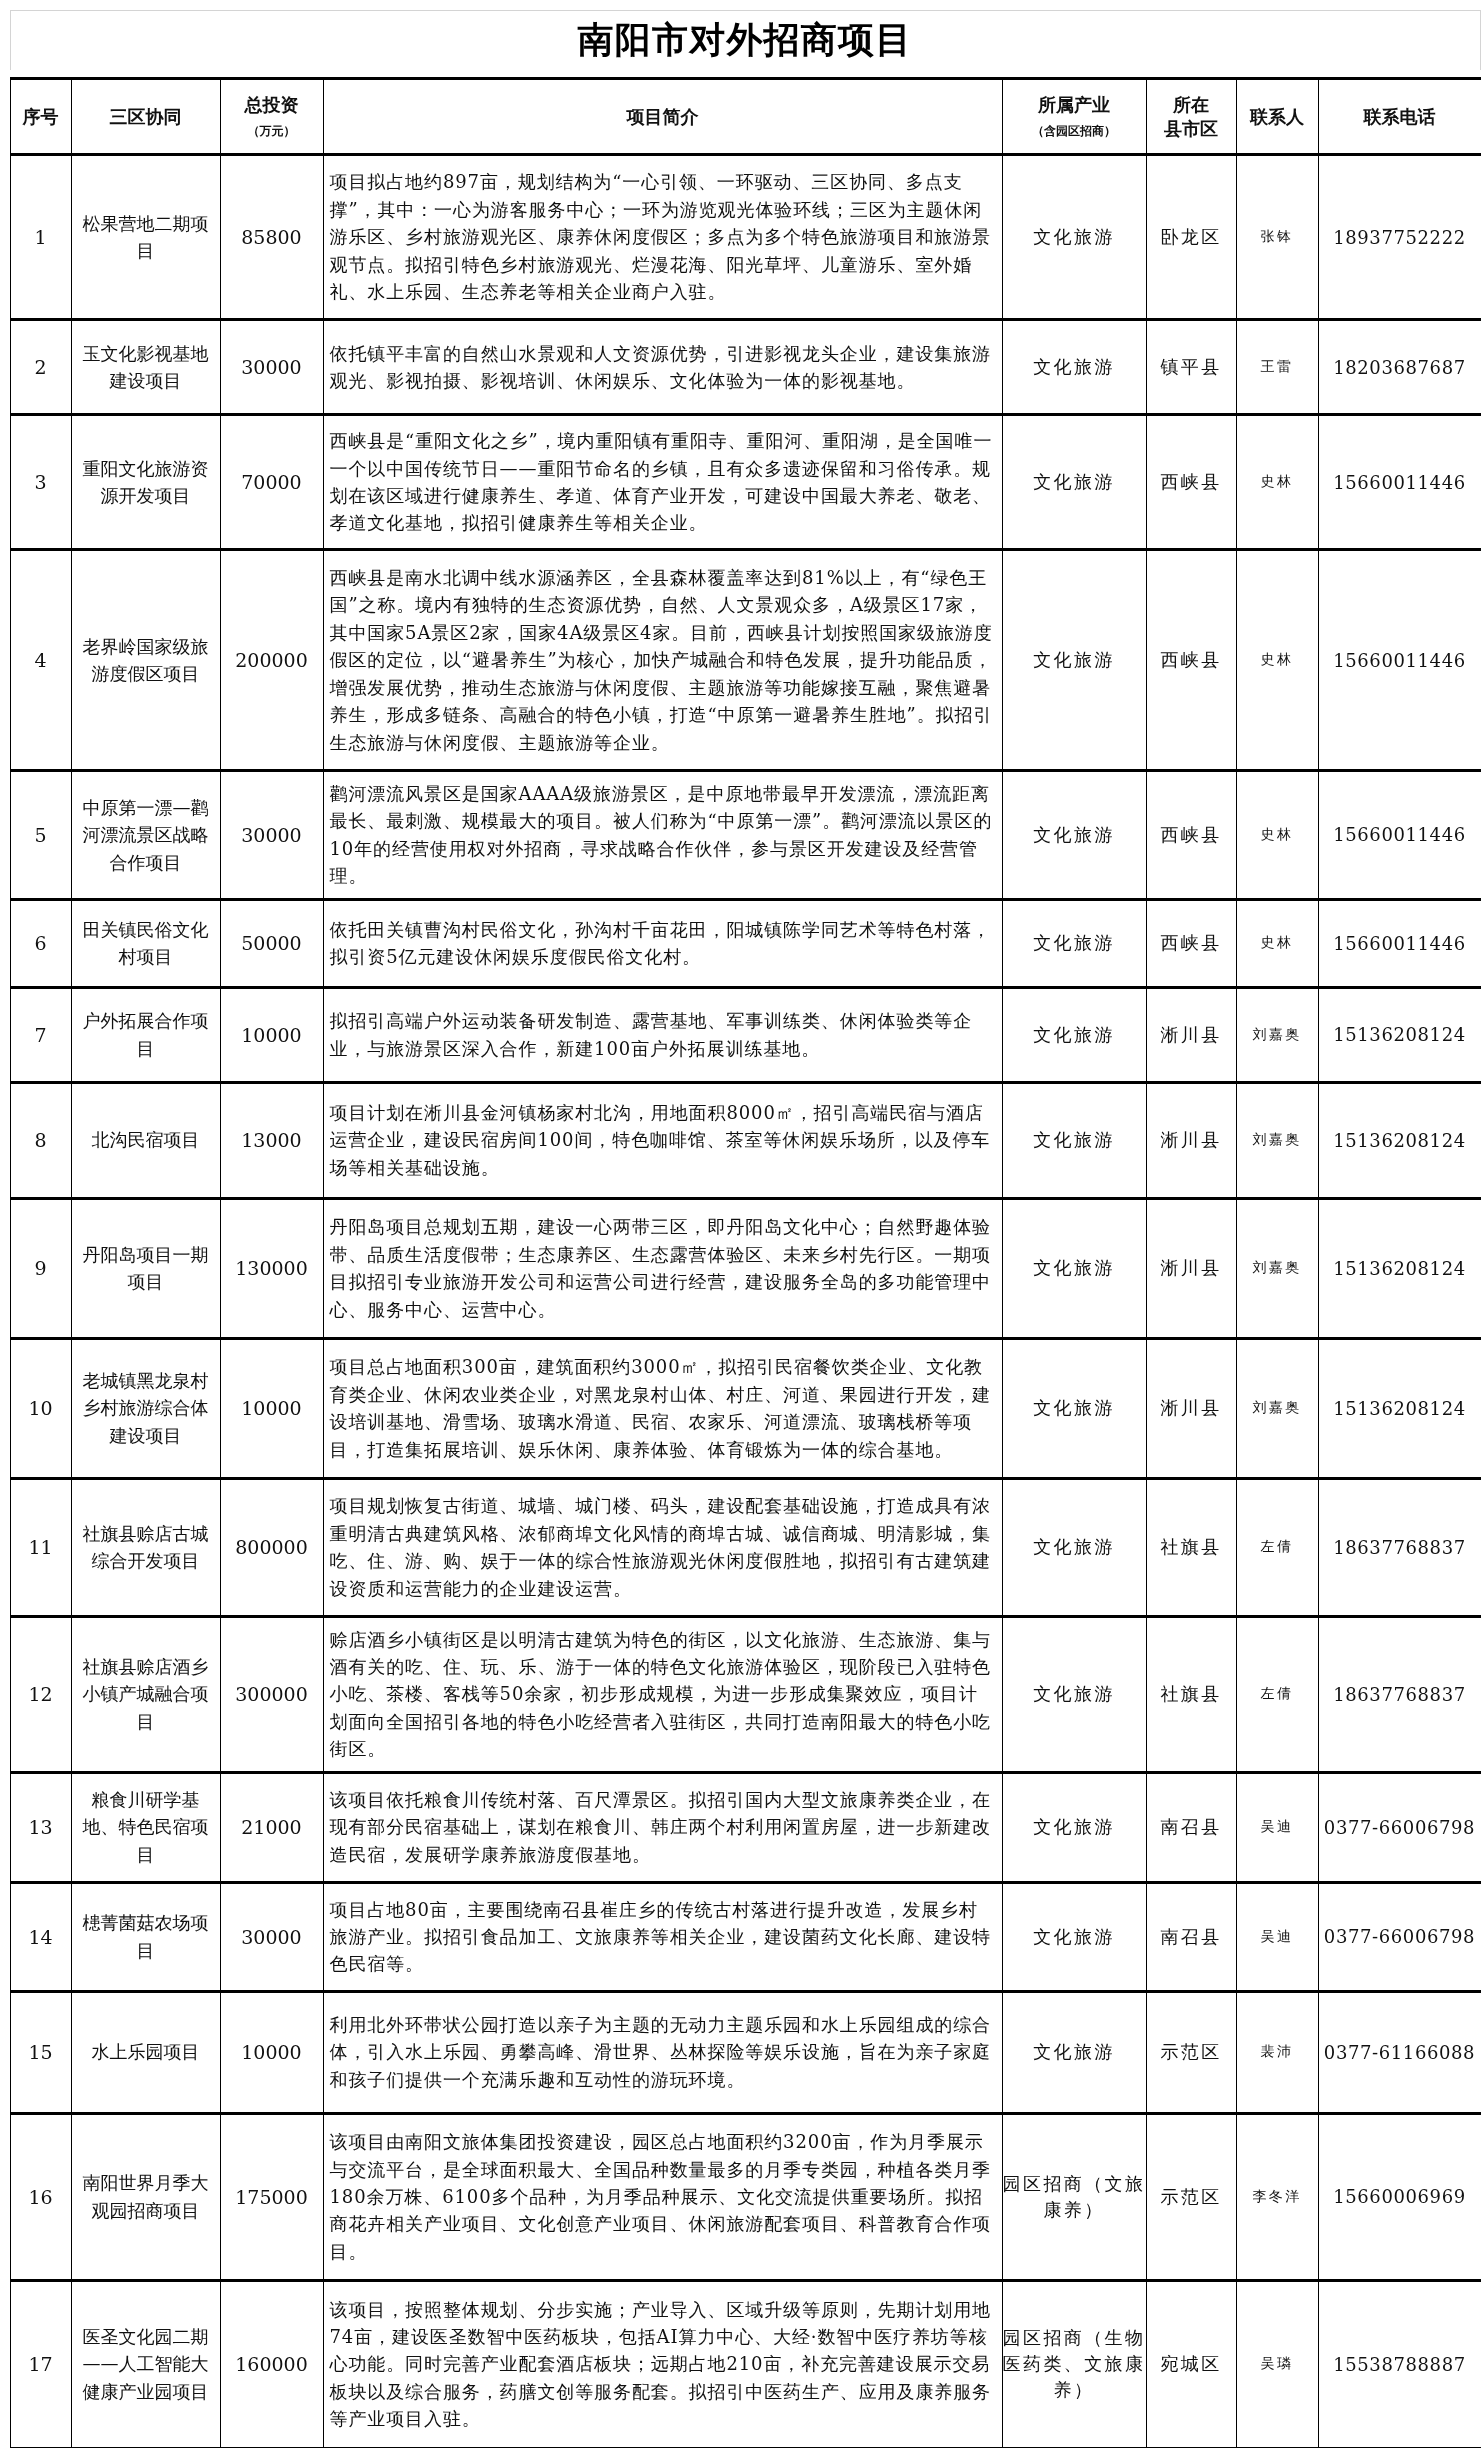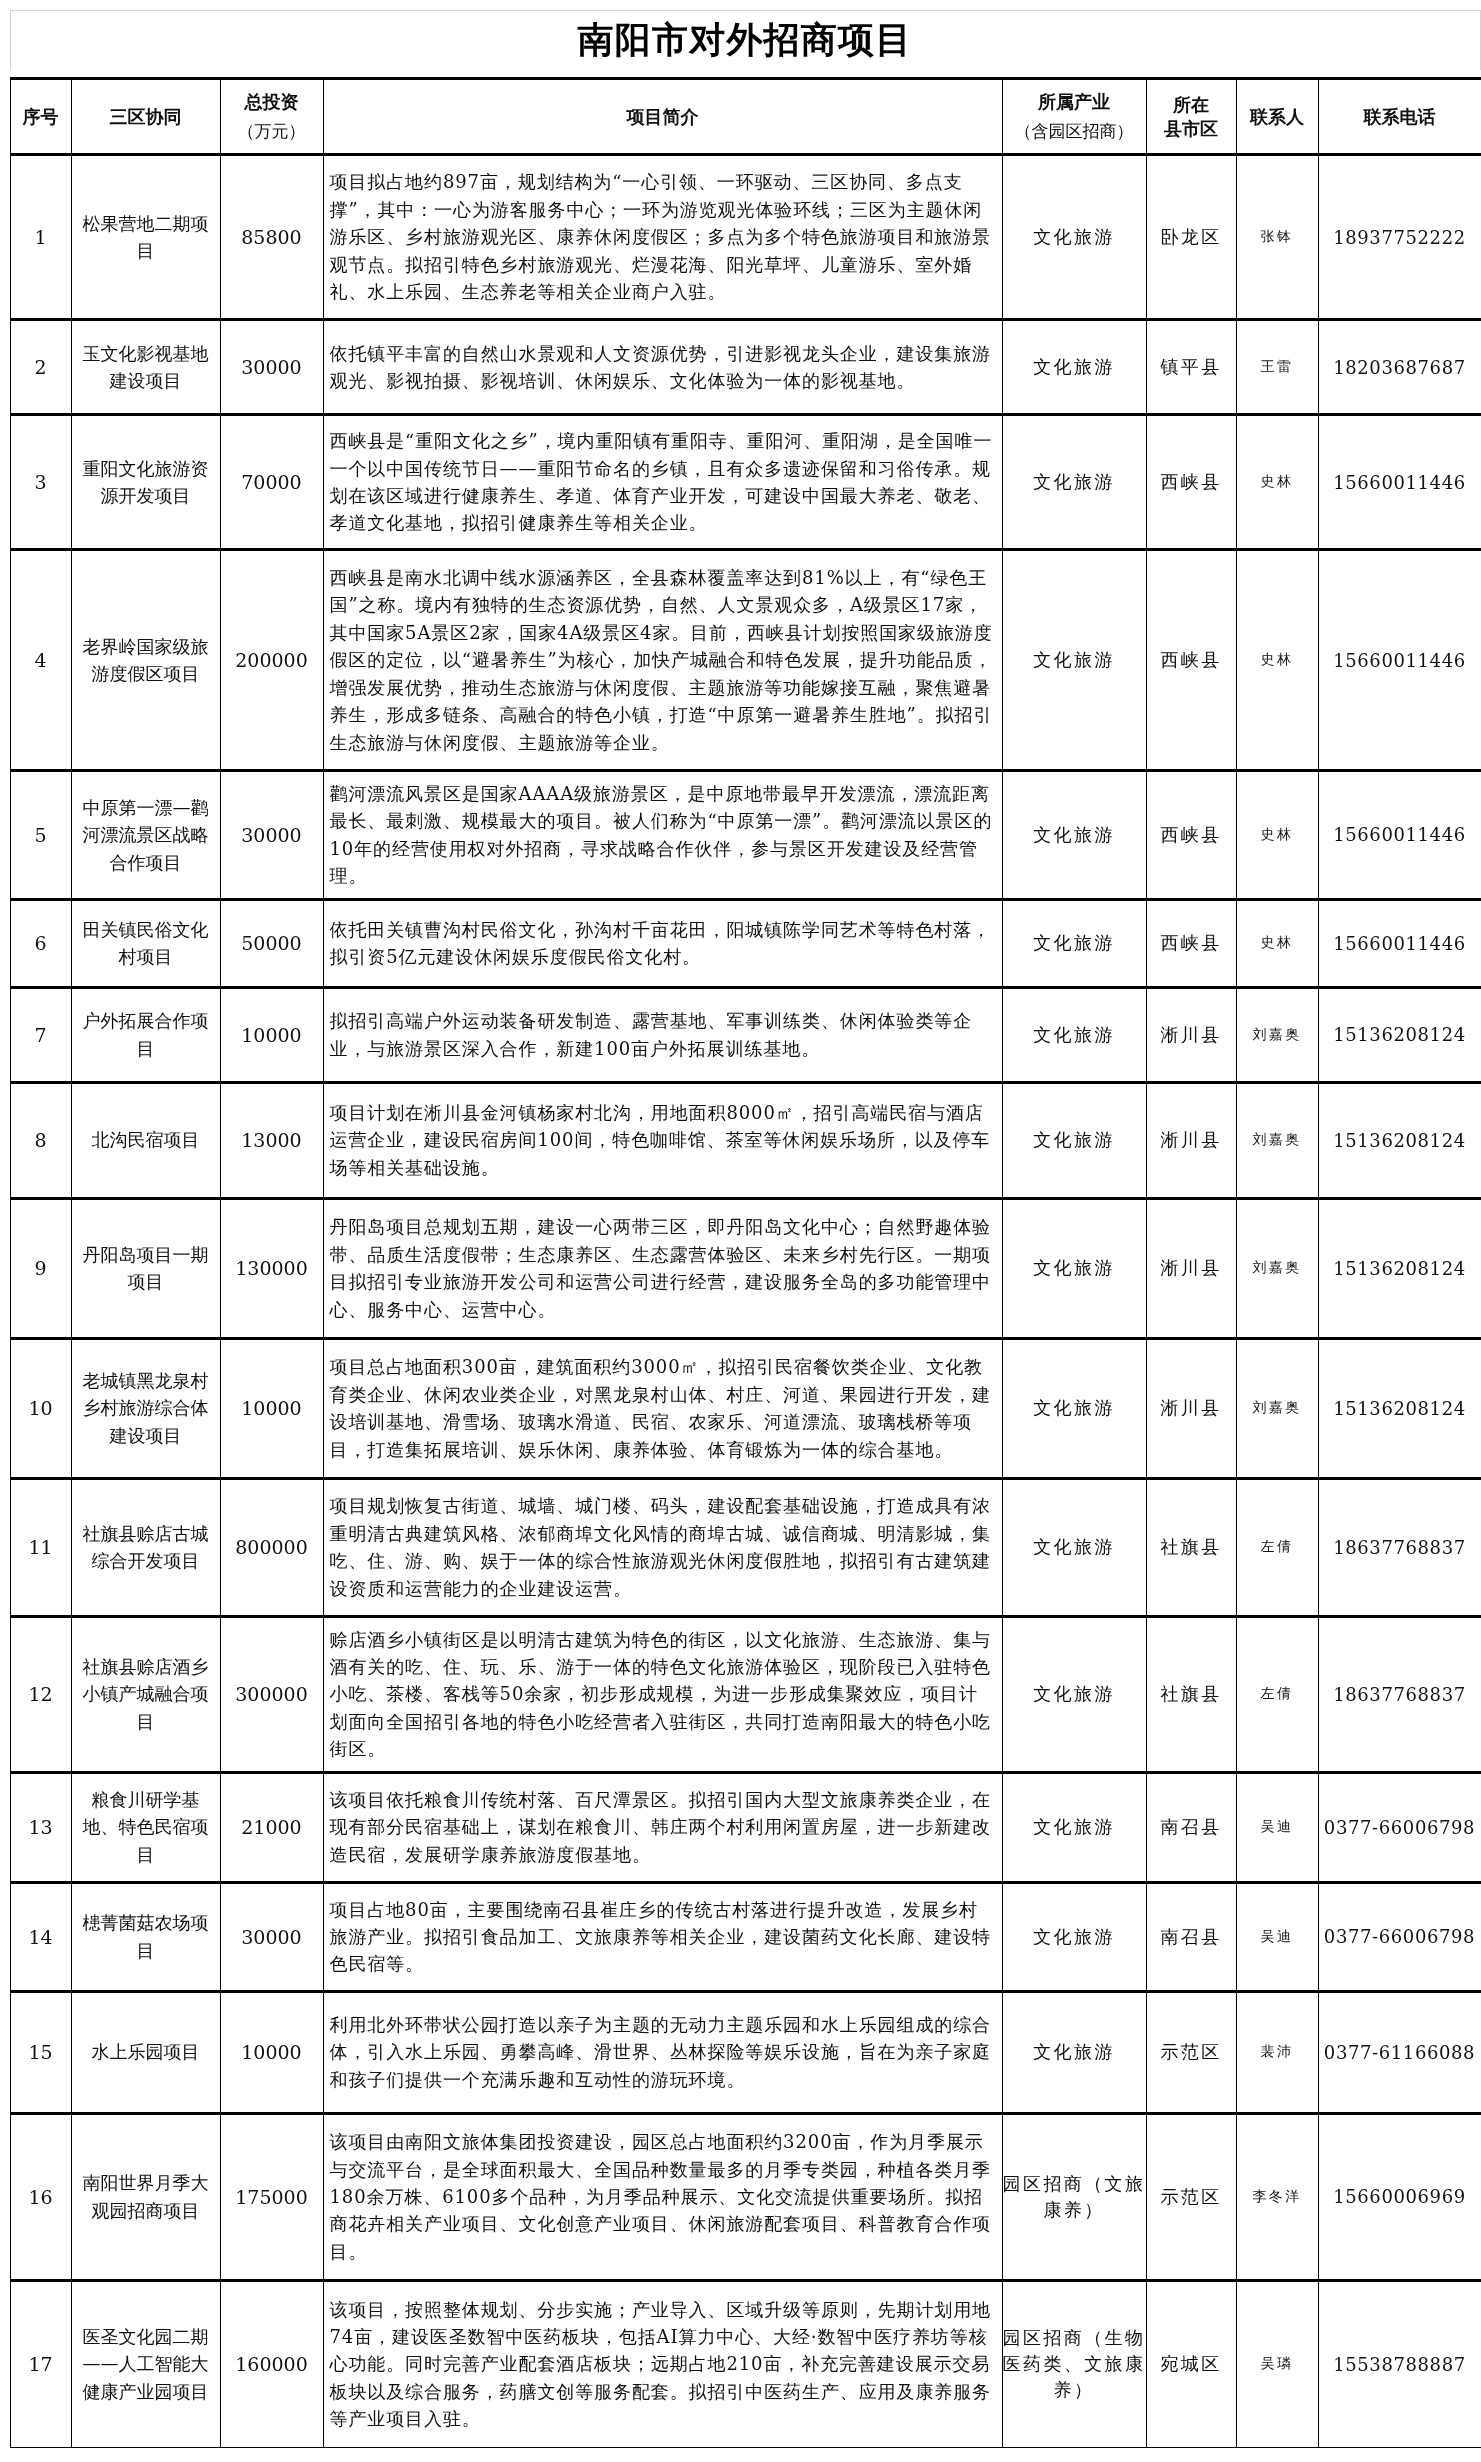--- a/index.html
+++ b/index.html
@@ -10,21 +10,21 @@
                box-sizing:border-box; display:flex; align-items:center; justify-content:center; }
   .title { font-family:"DejaVu Serif", "Liberation Serif", serif; font-weight:bold; font-size:36px;
            letter-spacing:1.2px; color:#000; }
   table.grid { position:absolute; left:9.5px; top:77px; border-collapse:collapse; table-layout:fixed;
                width:1471px; }
   table.grid td, table.grid th { border:1.2px solid #000; padding:0; text-align:center; vertical-align:middle;
                overflow:hidden; }
   table.grid tr.row > td { border-top:3px solid #000; }
   table.grid tr.hdr > th { border-top:3px solid #000; border-bottom:3px solid #000;
                font-family:"DejaVu Sans", "Liberation Sans", sans-serif; font-weight:bold; font-size:18px; }
-  .hdr-sub { display:block; font-size:17px; font-weight:normal; margin-top:6px; }
+  .hdr-sub { display:block; font-size:12px; font-weight:bold; margin-top:6px; }
   .c-no { font-size:19px; }
   .c-name { font-size:18px; line-height:27.4px; padding:0 4.8px !important; }
   .c-inv { font-size:19px; }
   .c-desc { text-align:left !important; font-size:18px; line-height:27.4px; padding:8px 6px !important;
             letter-spacing:0.9px; }
   .c-ind { font-size:18px; line-height:26px; letter-spacing:2.4px;margin-top:29px; }
   .c-loc { font-size:18px; letter-spacing:2.4px; }
   .c-person { font-size:14px; letter-spacing:2.4px; }
   .c-phone { font-size:18px; letter-spacing:0.6px;margin-top:24px; }
 </style>

